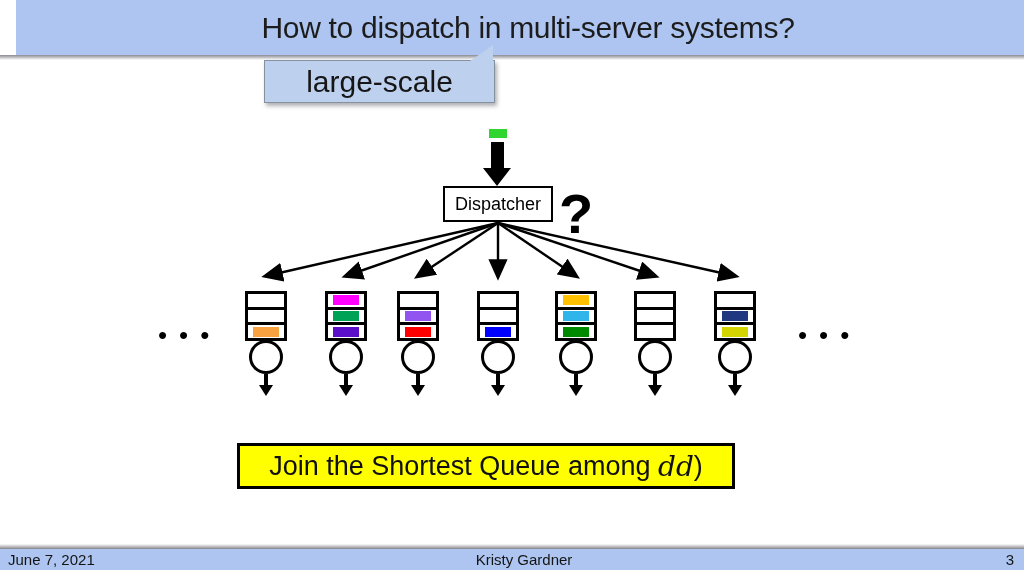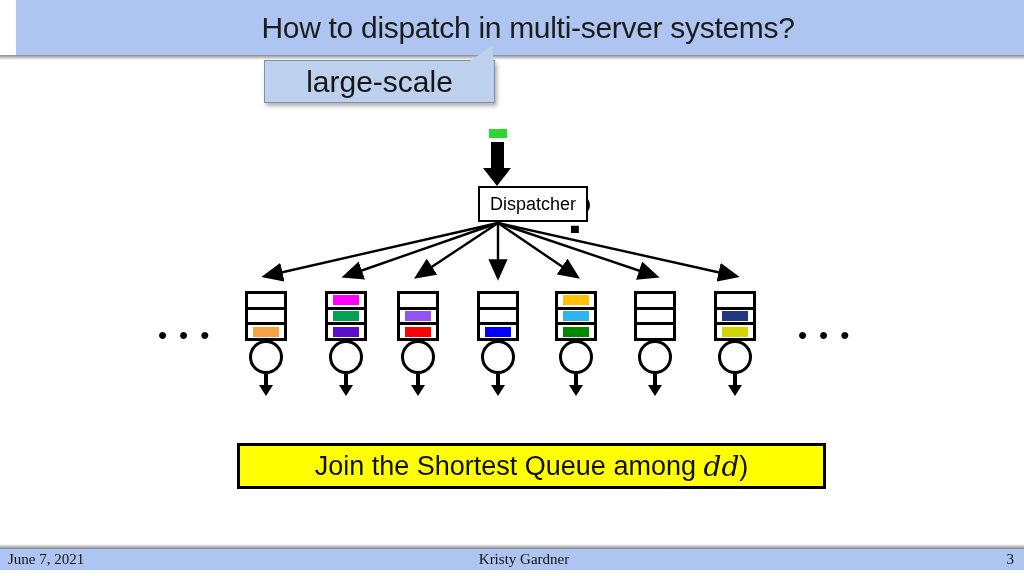--- a/index.html
+++ b/index.html
@@ -25,21 +25,21 @@
     border-bottom:16px solid var(--callout-blue);border-left:23px solid transparent;}
 
   
   .incoming-job{position:absolute;left:489px;top:129px;width:18px;height:9px;}
   .thick-shaft{position:absolute;left:491px;top:142px;width:13px;height:27px;background:#000;}
   .thick-head{position:absolute;left:483px;top:168px;width:0;height:0;
     border-left:14px solid transparent;border-right:14px solid transparent;border-top:18px solid #000;}
 
   
   .dispatcher{position:absolute;left:443px;top:186px;width:110px;height:36px;background:#fff;
-    border:2.5px solid #000;display:flex;align-items:center;justify-content:center;z-index:2;margin-left:35px;}
+    border:2.5px solid #000;display:flex;align-items:center;justify-content:center;z-index:2;}
   .dispatcher .t{font-size:18px;color:#000;}
   .qmark{position:absolute;left:559px;top:186px;font-size:56px;line-height:1;font-weight:bold;color:#000;}
 
   svg.fan{position:absolute;left:0;top:0;width:1024px;height:576px;z-index:1;}
 
   
   .queues-row{position:absolute;left:0;top:0;width:1024px;height:576px;}
   .queue{position:absolute;top:291px;width:42px;height:106px;}
   .qbox{position:absolute;left:0;top:0;width:42px;height:50px;border:3px solid #000;background:#fff;
     display:flex;flex-direction:column;}
@@ -49,30 +49,30 @@
   .server{position:absolute;left:4px;top:49px;width:34px;height:34px;border:3px solid #000;
     border-radius:50%;background:#fff;}
   .sshaft{position:absolute;left:19px;top:83px;width:3.5px;height:12px;background:#000;}
   .shead{position:absolute;left:14px;top:94px;width:0;height:0;
     border-left:7px solid transparent;border-right:7px solid transparent;border-top:11px solid #000;}
 
   .ellipsis{position:absolute;top:322px;font-size:26px;line-height:26px;letter-spacing:12px;color:#000;}
   .ellipsis.left{left:158px;} .ellipsis.right{left:798px;}
 
   
-  .banner{position:absolute;left:237px;top:443px;width:589px;height:46px;background:var(--banner-yellow);
+  .banner{position:absolute;left:237px;top:443px;width:498px;height:46px;background:var(--banner-yellow);
     border:3px solid #000;display:flex;align-items:center;justify-content:center;}
   .banner span{white-space:pre;font-size:27px;color:#101010;}
   .banner .mathd{font-family:"DejaVu Serif",serif;font-style:italic;font-size:28px;}
 
   
   .footer-shadow{position:absolute;left:0;top:544px;width:1024px;height:5px;
     background:linear-gradient(rgba(150,150,158,0),#82828a);}
   .footer{position:absolute;left:0;top:549px;width:1024px;height:21px;background:var(--bar-blue);
-    display:flex;align-items:center;font-size:15px;color:#141414;font-family:Liberation Serif, serif;}
+    display:flex;align-items:center;font-size:15px;color:#141414;}
   .footer .date{position:absolute;left:8px;}
   .footer .author{position:absolute;left:12px;width:1024px;text-align:center;}
   .footer .page{position:absolute;right:10px;}
 </style>
 </head>
 <body>
 
 <div class="slide">
 
   <div class="title-bar">

